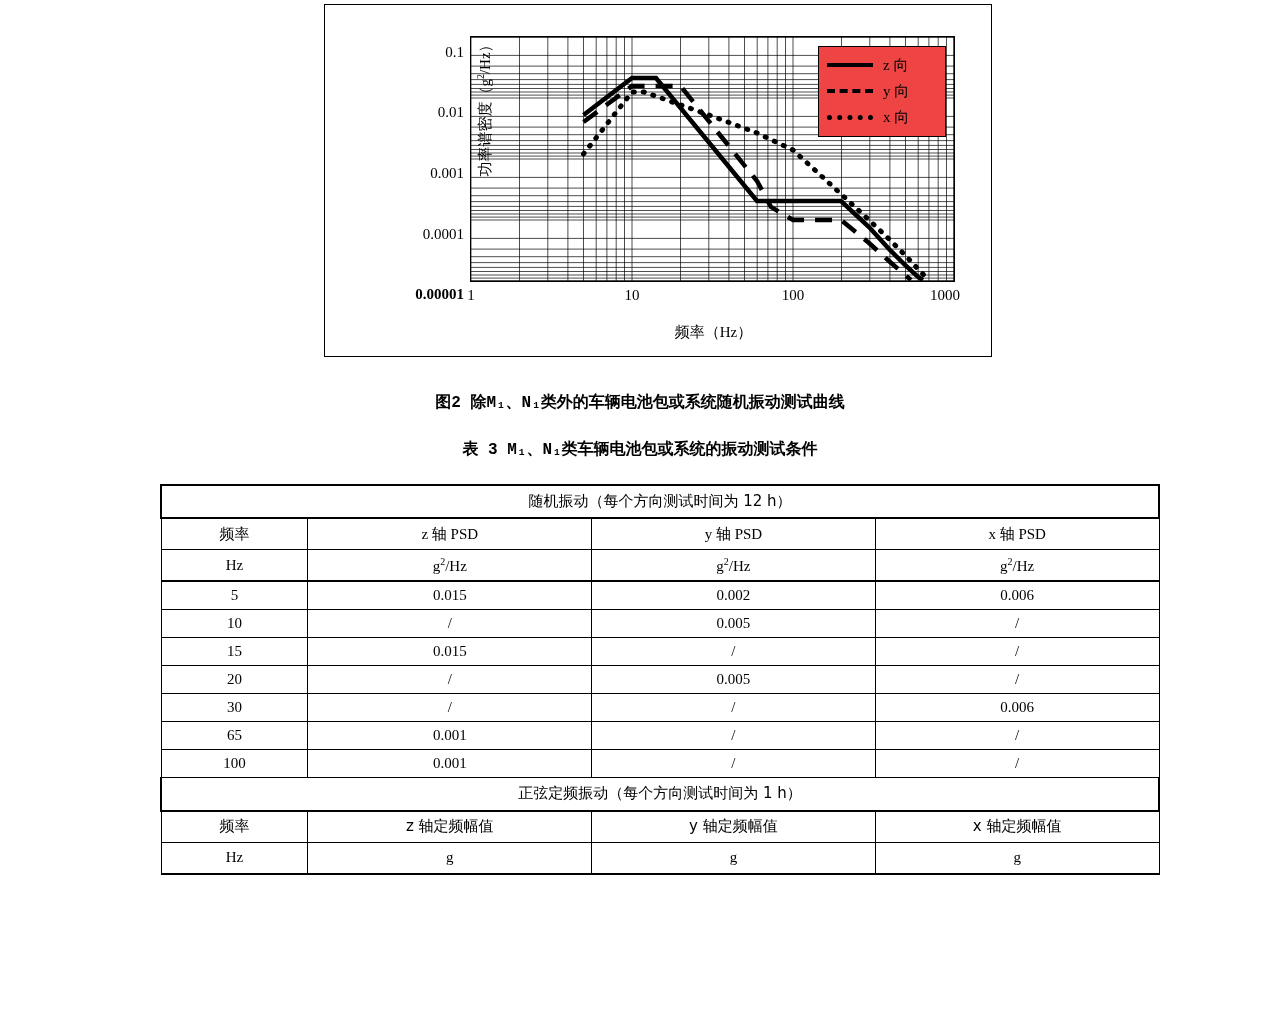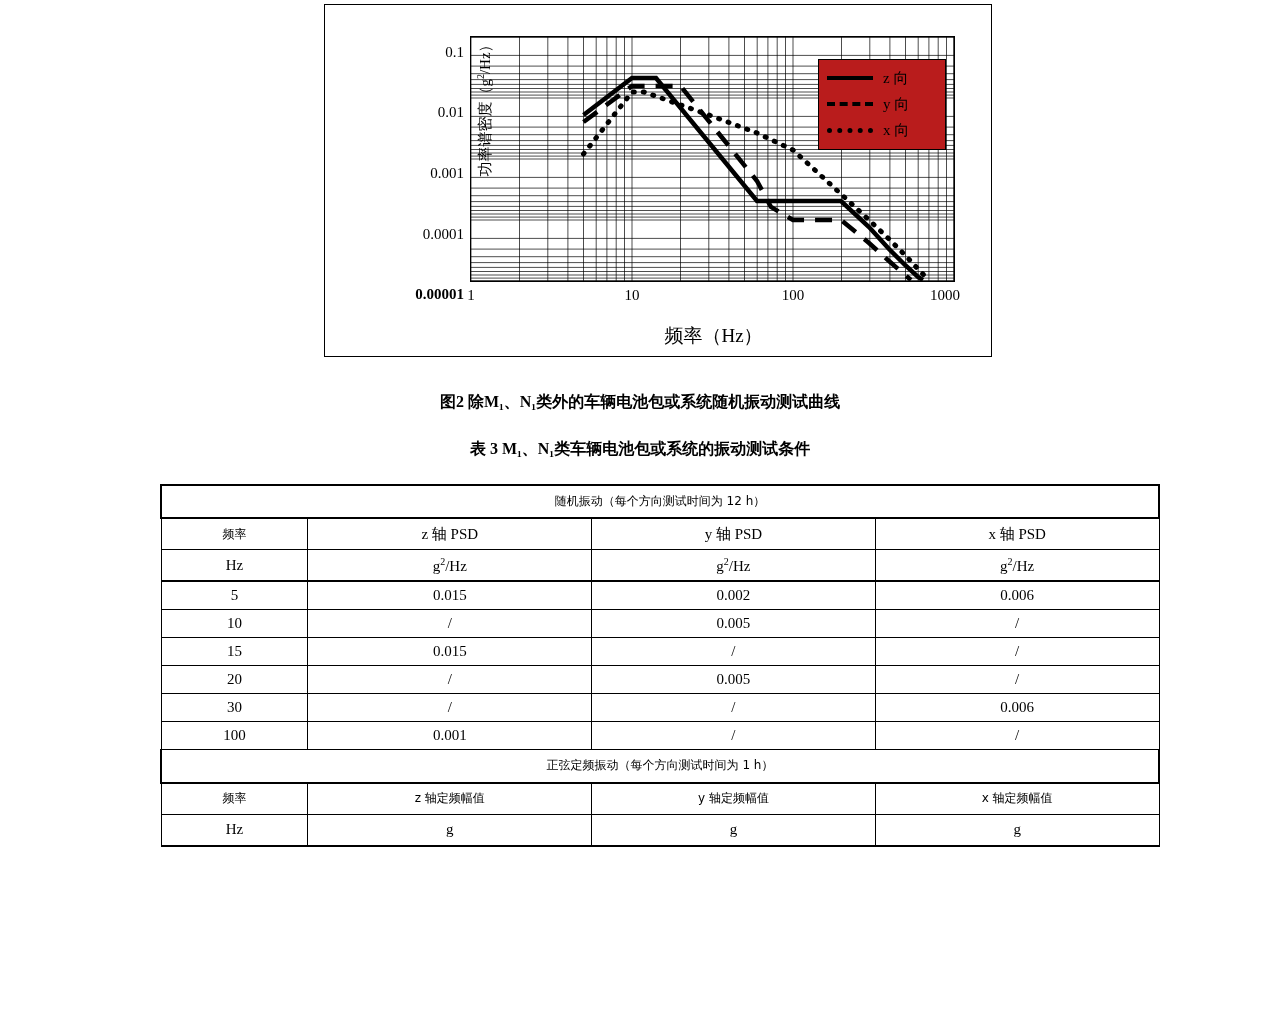--- a/index.html
+++ b/index.html
@@ -50,21 +50,21 @@
     transform-origin: center center;
     white-space: nowrap;
     font-family: "Liberation Serif", serif;
   }
   .xlabel {
     position: absolute;
     left: 0;
     top: 286px;
     width: 485px;
     text-align: center;
-    font-size: 19px;
+    font-size: 15px;
     white-space: nowrap;
   }
   .ytick {
     position: absolute;
     right: 100%;
     margin-right: 7px;
     font-size: 15px;
     white-space: nowrap;
     transform: translateY(-50%);
     text-align: right;
@@ -75,23 +75,23 @@
     top: 100%;
     margin-top: 6px;
     font-size: 15px;
     white-space: nowrap;
     transform: translateX(-50%);
   }
 
   .legend {
     position: absolute;
     right: 8px;
-    top: 22px;
+    top: 9px;
     width: 128px;
-    background: #b91c1c;
+    background: #ef4444;
     border: 1px solid #000;
     box-sizing: border-box;
     padding: 5px 6px 6px 6px;
   }
   .legend-row {
     display: flex;
     align-items: center;
     height: 26px;
   }
   .legend-sample {
@@ -110,21 +110,21 @@
   .legend-label {
     font-size: 15px;
     white-space: nowrap;
   }
 
   
   .caption {
     position: absolute;
     width: 100%;
     text-align: center;
-    font-family: Liberation Serif, serif;
+    font-family: Liberation Mono, monospace;
     font-size: 16px;
     font-weight: bold;
   }
   #fig-caption { top: 392px; }
   #table-caption { top: 439px; }
 
   
   .table-wrap {
     position: absolute;
     left: 160px;
@@ -140,21 +140,21 @@
   td {
     border: 1px solid #000;
     text-align: center;
     padding: 1px 2px;
     height: 25px;
   }
   .thick-bottom { border-bottom: 2px solid #000; }
   .outer { border: 2px solid #000; }
   .band { height: 33px; }
   .hdr-row td { height: 28px; }
-  .cjk { font-family: "DejaVu Sans", sans-serif; font-size: 12px; }
+  .cjk { font-family: "DejaVu Sans", sans-serif; font-size: 15px; }
   table sup { font-size: 10px; }
 </style>
 </head>
 <body>
 
 <div class="figure-box">
   <div class="plot-area">
 
     <svg width="483" height="244" viewBox="0 0 483 244" style="position:absolute;left:0;top:0;">
 
@@ -319,20 +319,26 @@
         <td>0.005</td>
         <td>/</td>
       </tr>
       <tr>
         <td>30</td>
         <td>/</td>
         <td>/</td>
         <td>0.006</td>
       </tr>
       <tr>
+        <td>65</td>
+        <td>0.001</td>
+        <td>/</td>
+        <td>/</td>
+      </tr>
+      <tr>
         <td>100</td>
         <td>0.001</td>
         <td>/</td>
         <td>/</td>
       </tr>
 
       <tr class="band">
         <td colspan="4" class="cjk" style="border-bottom:2px solid #000;border-left:2px solid #000;border-right:2px solid #000">正弦定频振动（每个方向测试时间为 1 h）</td>
       </tr>
       <tr class="hdr-row">

